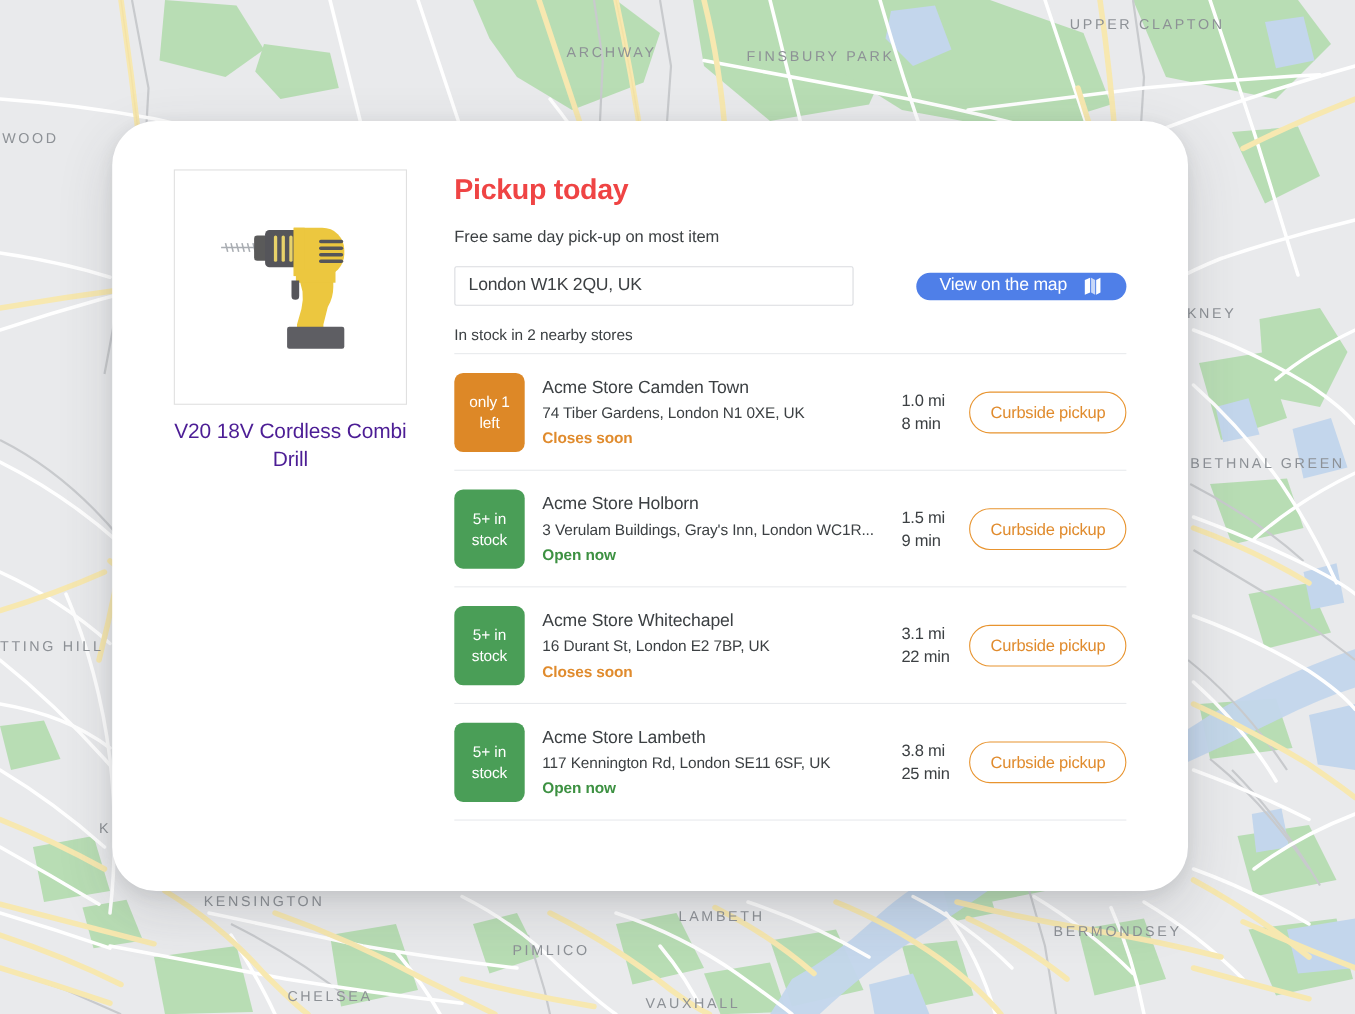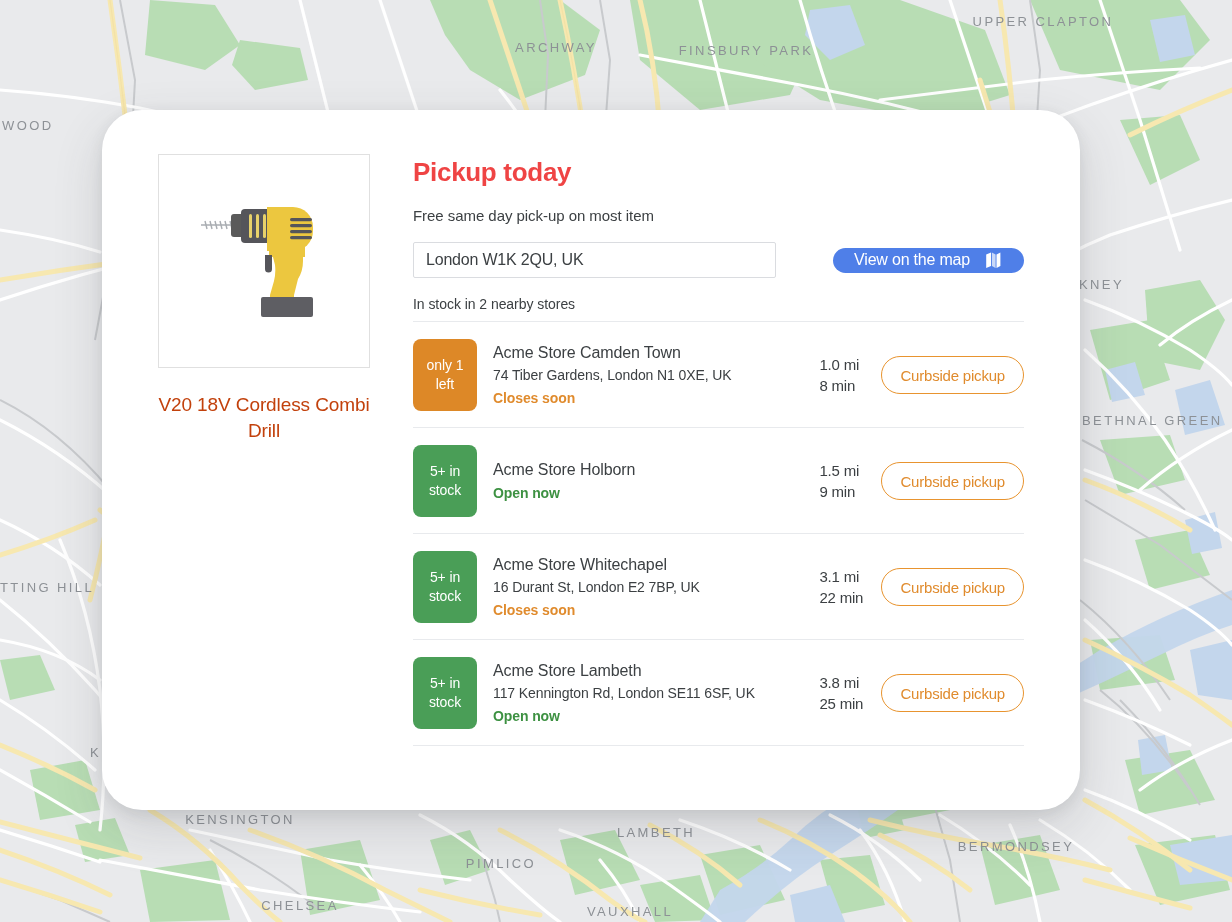--- a/index.html
+++ b/index.html
@@ -58,25 +58,25 @@
   .product-thumb {
     width: 212px;
     height: 214px;
     border: 1px solid #e0e0e0;
     background: #fff;
     display: flex;
     align-items: center;
     justify-content: center;
   }
   .product-title {
-    margin-top: 24px;
+    margin-top: 12px;
     text-align: center;
     font-size: 19px;
     line-height: 26px;
-    color: #c2410c;
+    color: #4c1d95;
     letter-spacing: -0.1px;
   }
 
   
   .detail-col {
     flex: 1;
     padding-left: 43px;
     padding-top: 2px;
     min-width: 0;
   }
@@ -490,20 +490,21 @@
             </div>
             <button class="pickup-btn">Curbside pickup</button>
           </div>
           <div class="store-row">
             <div class="badge green">
               <span>5+ in</span>
               <span>stock</span>
             </div>
             <div class="store-info">
               <div class="store-name">Acme Store Holborn</div>
+              <div class="store-addr">3 Verulam Buildings, Gray's Inn, London WC1R...</div>
               <div class="store-status status-open">Open now</div>
             </div>
             <div class="store-dist">
               <div>1.5 mi</div>
               <div>9 min</div>
             </div>
             <button class="pickup-btn">Curbside pickup</button>
           </div>
           <div class="store-row">
             <div class="badge green">

